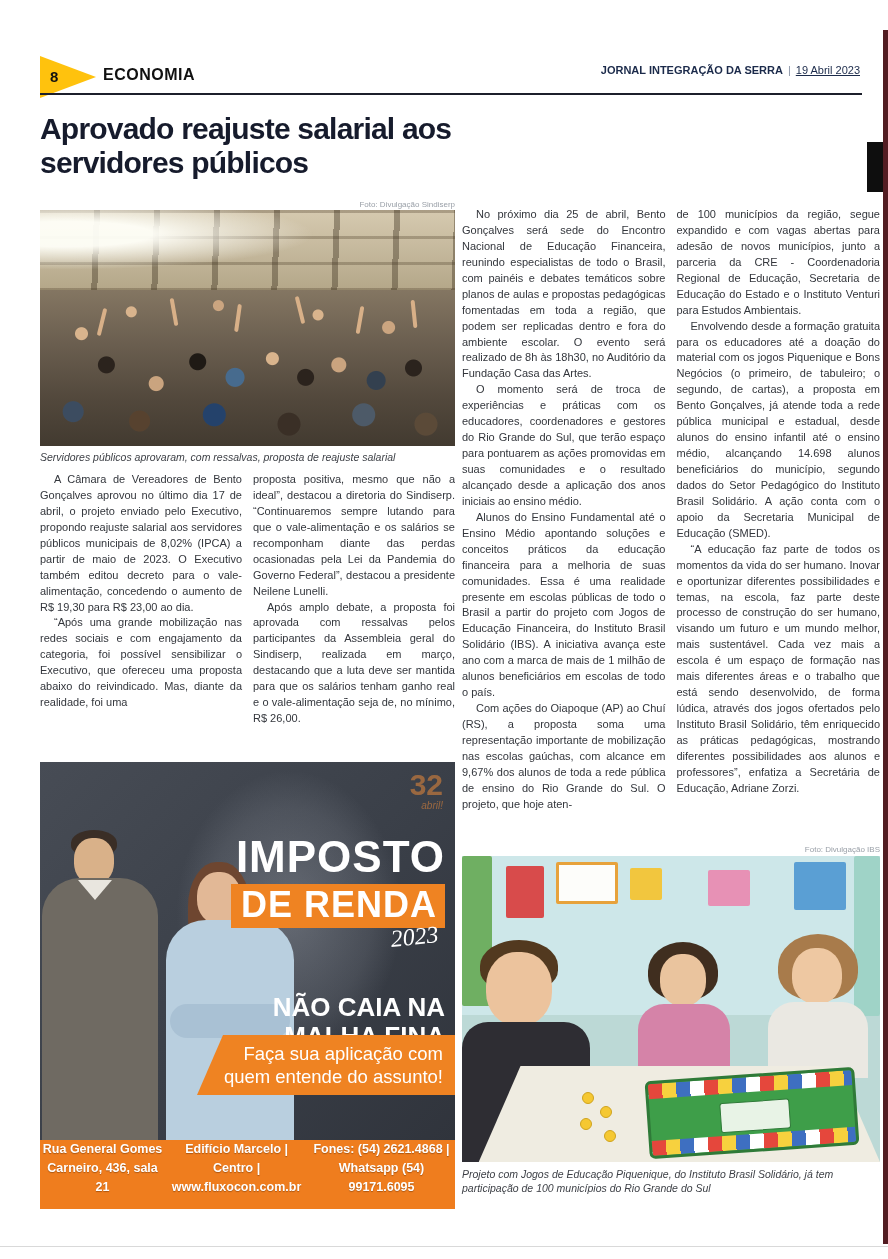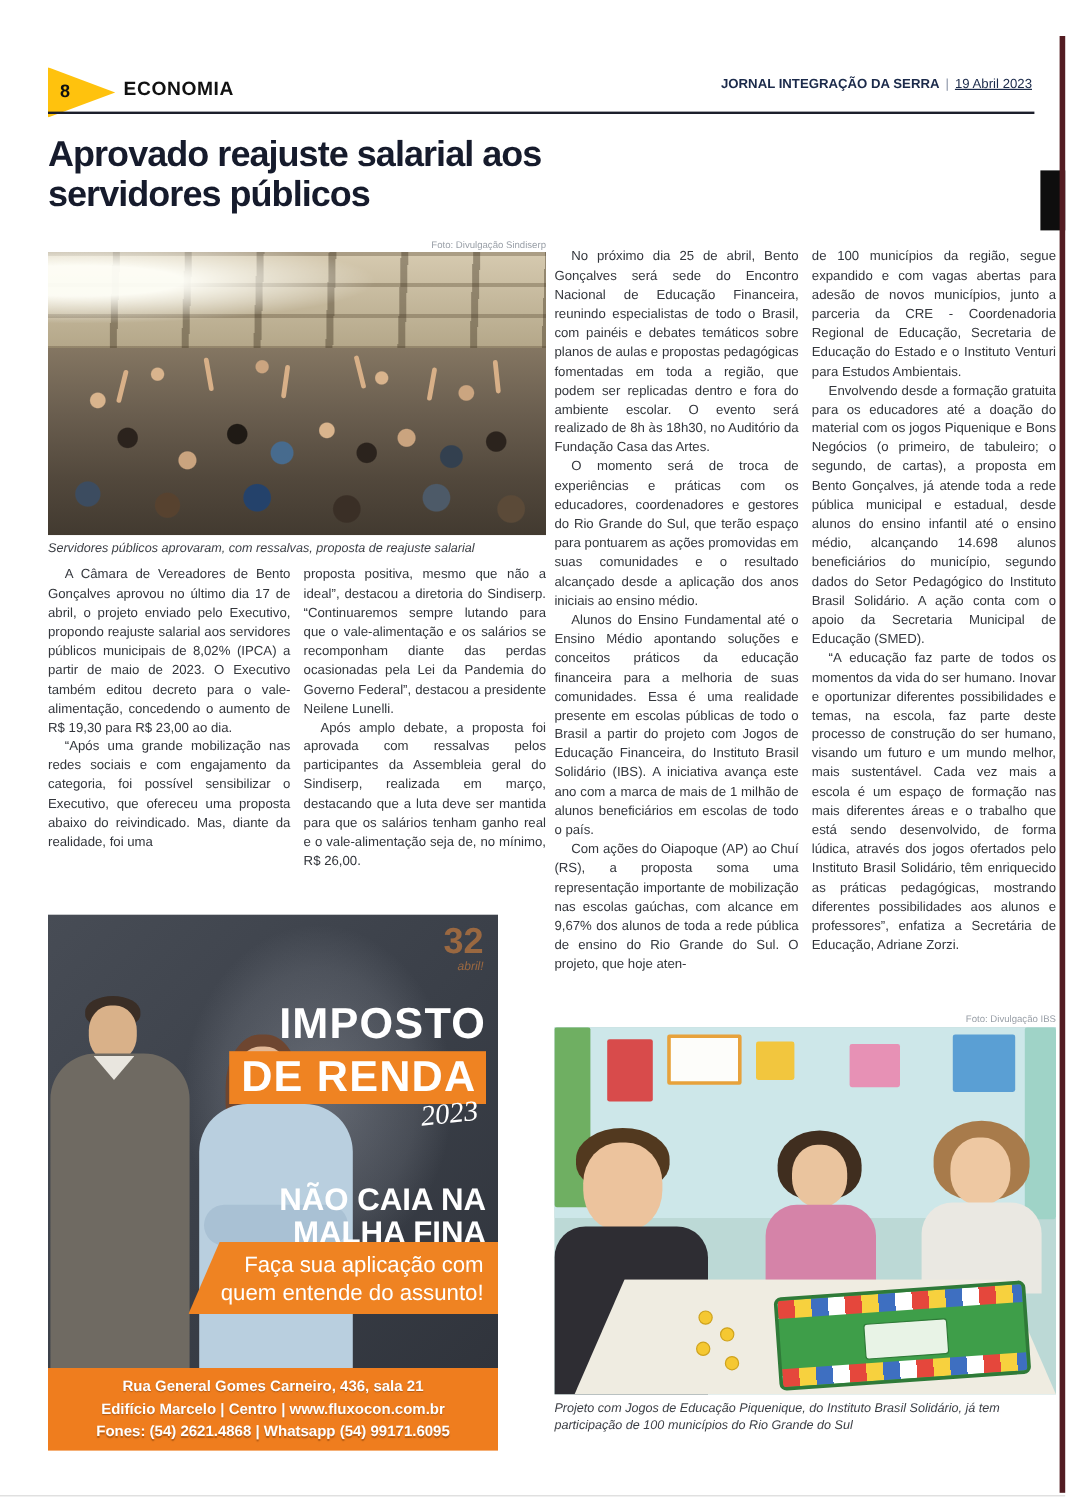--- a/index.html
+++ b/index.html
@@ -59,50 +59,50 @@
       radial-gradient(circle at 42% 80%, #24426b 0 11px, transparent 12px),
       radial-gradient(circle at 60% 86%, #3a2f26 0 11px, transparent 12px),
       radial-gradient(circle at 78% 80%, #4d5a68 0 11px, transparent 12px),
       radial-gradient(circle at 93% 86%, #5b4a38 0 11px, transparent 12px),
       linear-gradient(180deg, #847662 0%, #6a5e4f 35%, #52483c 70%, #423a30 100%); }
   .arm { position: absolute; width: 4px; height: 28px; background: #d8b088; border-radius: 2px; }
   .caption-left { left: 40px; top: 451px; width: 415px; }
   .cols-left { left: 40px; top: 472px; width: 415px; height: 288px; }
 
   
-  .ad { position: absolute; left: 40px; top: 762px; width: 375px; height: 447px; overflow: hidden; }
+  .ad { position: absolute; left: 40px; top: 762px; width: 415px; height: 447px; overflow: hidden; }
   .ad-main { position: absolute; inset: 0 0 69px 0;
     background:
       radial-gradient(ellipse 150px 190px at 60% 40%, rgba(165,170,180,.40), rgba(150,155,165,.18) 55%, transparent 75%),
       linear-gradient(135deg, #474c55 0%, #3a3f48 55%, #30343c 100%); }
   .ad-badge { position: absolute; right: 12px; top: 8px; text-align: right; opacity: .55; }
   .ad-badge .b32 { font-size: 30px; font-weight: bold; color: #e8893a; line-height: 1; }
   .ad-badge .banos { font-size: 10px; color: #e8893a; font-style: italic; }
   .man-head { position: absolute; left: 34px; top: 76px; width: 40px; height: 46px; background: #d9b189; border-radius: 45%; }
   .man-hair { position: absolute; left: 31px; top: 68px; width: 46px; height: 26px; background: #3a2e26; border-radius: 50% 50% 40% 40%; }
   .man-body { position: absolute; left: 2px; top: 116px; width: 116px; height: 262px; background: #6f6a62; border-radius: 38px 38px 0 0; }
   .man-collar { position: absolute; left: 38px; top: 118px; width: 34px; height: 20px; background: #e9e6df; clip-path: polygon(0 0, 100% 0, 50% 100%); }
   .woman-hair { position: absolute; left: 148px; top: 100px; width: 62px; height: 96px; background: #6e4630; border-radius: 46% 46% 40% 40%; }
   .woman-head { position: absolute; left: 157px; top: 110px; width: 44px; height: 52px; background: #e2b896; border-radius: 46%; }
   .woman-body { position: absolute; left: 126px; top: 158px; width: 128px; height: 220px; background: #b9cfdf; border-radius: 40px 40px 0 0; }
   .woman-arms { position: absolute; left: 130px; top: 242px; width: 120px; height: 34px; background: #a9c1d4; border-radius: 18px; }
   .ad-text { position: absolute; right: 10px; top: 72px; text-align: right; color: #fff; }
-  .ad-l1 { font-size: 36px; font-weight: bold; letter-spacing: 1px; line-height: 1.05; }
+  .ad-l1 { font-size: 44px; font-weight: bold; letter-spacing: 1px; line-height: 1.05; }
   .ad-l2 { display: inline-block; font-size: 36px; font-weight: bold; letter-spacing: 1px; line-height: 1.0;
            background: #ef8322; padding: 3px 8px 5px 10px; margin-top: 4px; }
   .ad-year { font-size: 24px; font-style: italic; font-family: "Liberation Serif", serif;
              transform: rotate(-6deg); margin: 4px 6px 0 0; }
   .ad-l3 { font-size: 26px; font-weight: bold; line-height: 1.1; margin-top: 34px; }
   .ad-l4 { font-size: 26px; font-weight: bold; line-height: 1.1; }
   .ad-ribbon { position: absolute; right: 0; top: 273px; width: 258px; height: 60px; background: #ef8322;
                clip-path: polygon(26px 0, 100% 0, 100% 100%, 0 100%);
                display: flex; flex-direction: column; justify-content: center; align-items: flex-end;
                padding-right: 12px; color: #fff; font-size: 18.5px; line-height: 1.25; }
   .ad-bottom { position: absolute; left: 0; right: 0; bottom: 0; height: 69px; background: #ef7d1e;
-               display: flex; flex-direction: column; justify-content: center; text-align: center;
+               display: flex; flex-direction: row; justify-content: center; text-align: center;
                color: #fff; font-size: 12.5px; font-weight: bold; line-height: 1.5;
                text-shadow: 0 1px 1px rgba(90,40,0,.45); }
 
   
   .hl-right { left: 462px; top: 112px; width: 425px; }
   .cols-right { left: 462px; top: 207px; width: 418px; height: 648px; }
   .credit-right { left: 462px; top: 845px; width: 418px; }
   .photo-class { position: absolute; left: 462px; top: 856px; width: 418px; height: 306px; overflow: hidden; background: #bcd9d6; }
   .class-wall { position: absolute; inset: 0 0 auto 0; height: 52%; background: #cde7e9; }
   .poster { position: absolute; border-radius: 2px; }

